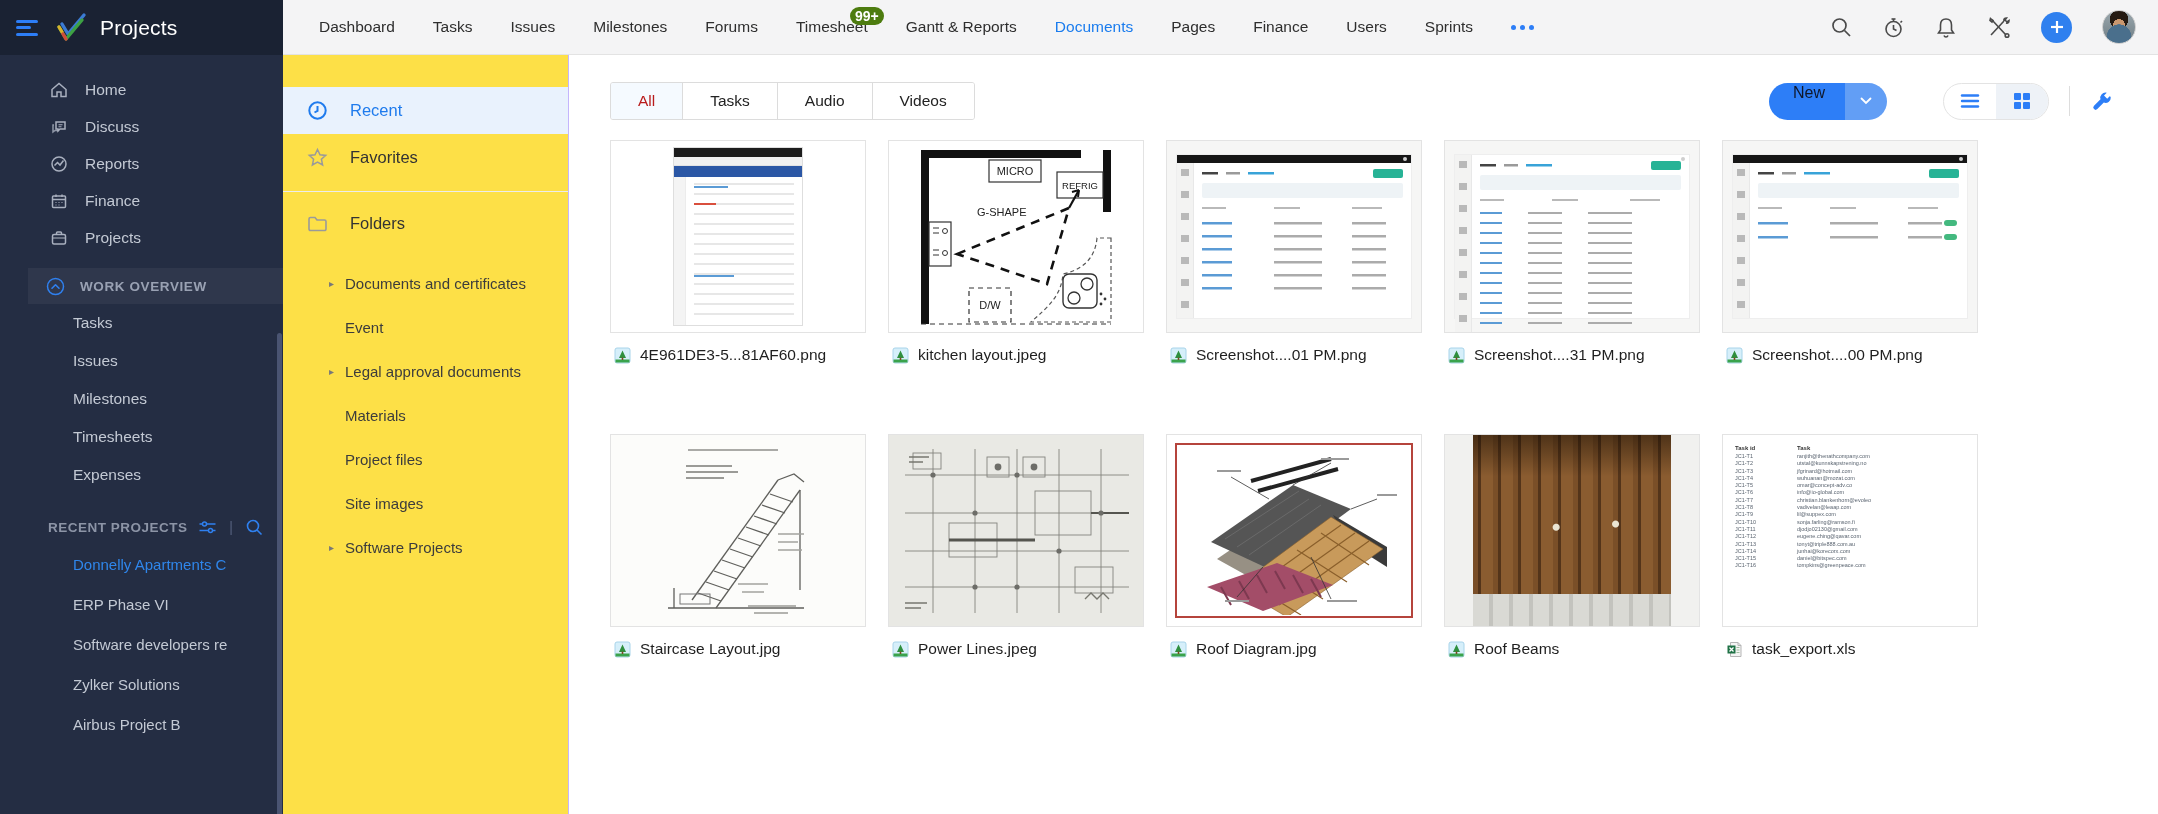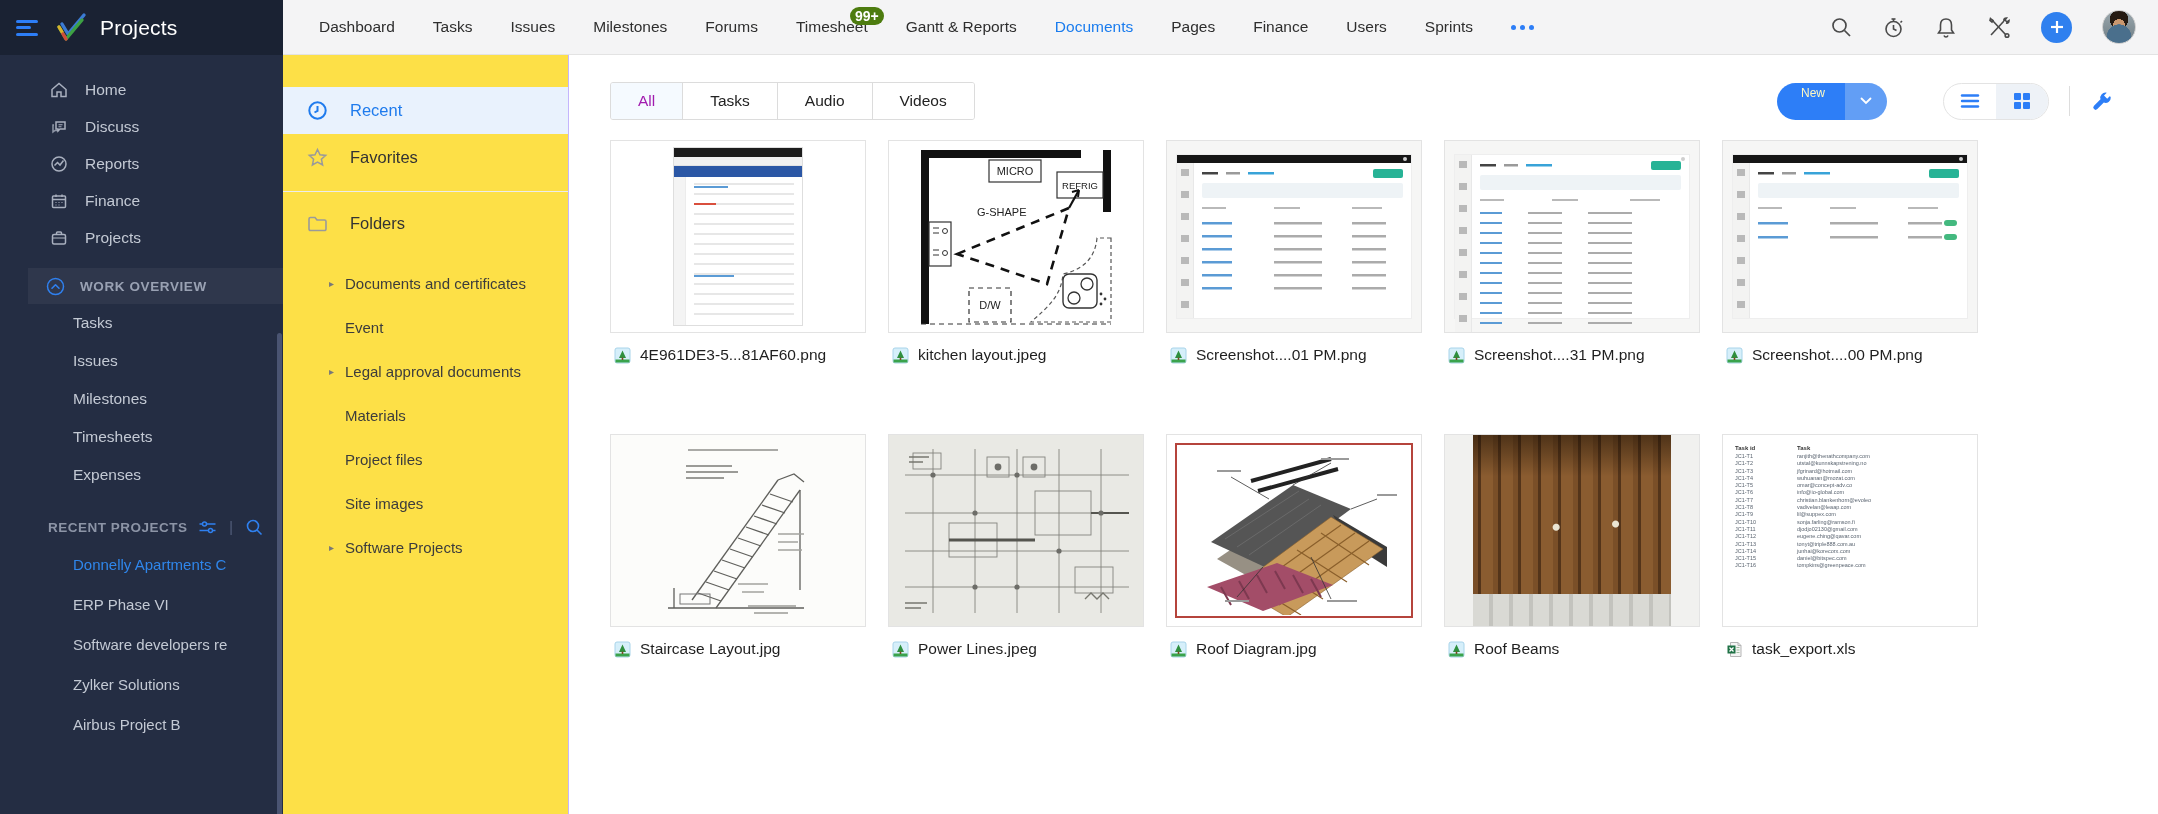--- a/index.html
+++ b/index.html
@@ -55,24 +55,24 @@
   .tree { margin-top:14px; }
   .tree-item { display:flex; align-items:center; height:44px; font-size:15px; color:#3c3c3c; cursor:pointer; padding-left:62px; position:relative; }
   .tree-item .tw { position:absolute; left:46px; font-size:10px; color:#787878; }
 
   
   .main { position:absolute; top:55px; left:573px; right:0; bottom:0; background:#fff; padding:0 45px 0 37px; overflow:hidden; }
   .controls { display:flex; align-items:center; margin-top:27px; }
   .tabs { display:flex; border:1px solid #dcdcdc; border-radius:3px; overflow:hidden; height:38px; }
   .tab { display:flex; align-items:center; padding:0 27px; font-size:15.5px; color:#222; cursor:pointer; border-right:1px solid #dcdcdc; background:#fff; }
   .tab:last-child { border-right:none; }
-  .tab.active { color:#a21caf; background:#f5faff; }
+  .tab.active { color:#b91c1c; background:#f5faff; }
   .controls-right { margin-left:auto; display:flex; align-items:center; }
   .new-btn { display:flex; height:37px; border-radius:19px; overflow:hidden; cursor:pointer; }
-  .new-main { background:#2d7ef7; color:#fef9c3; font-size:12px; display:flex; align-items:center; padding:0 20px 16px 24px; }
+  .new-main { background:#2d7ef7; color:#0f172a; font-size:16px; display:flex; align-items:center; padding:0 20px 16px 24px; }
   .new-caret { background:#629ef5; width:42px; display:flex; align-items:center; justify-content:center; }
   .view-toggle { display:flex; height:37px; border:1px solid #e3e3e3; border-radius:19px; overflow:hidden; margin-left:56px; background:#fff; }
   .vt-cell { width:52px; display:flex; align-items:center; justify-content:center; cursor:pointer; }
   .vt-cell.active { background:#eef2f7; }
   .ctl-sep { width:1px; height:30px; background:#ddd; margin:0 20px; }
   .section-row { margin-top:46px; }
   .section-label { font-size:16px; color:#8a8a8a; }
   .section-divider { height:1px; background:#ececec; margin-top:13px; }
 
   .grid { margin-top:20px; display:grid; grid-template-columns:repeat(5,256px); column-gap:22px; row-gap:70px; }

